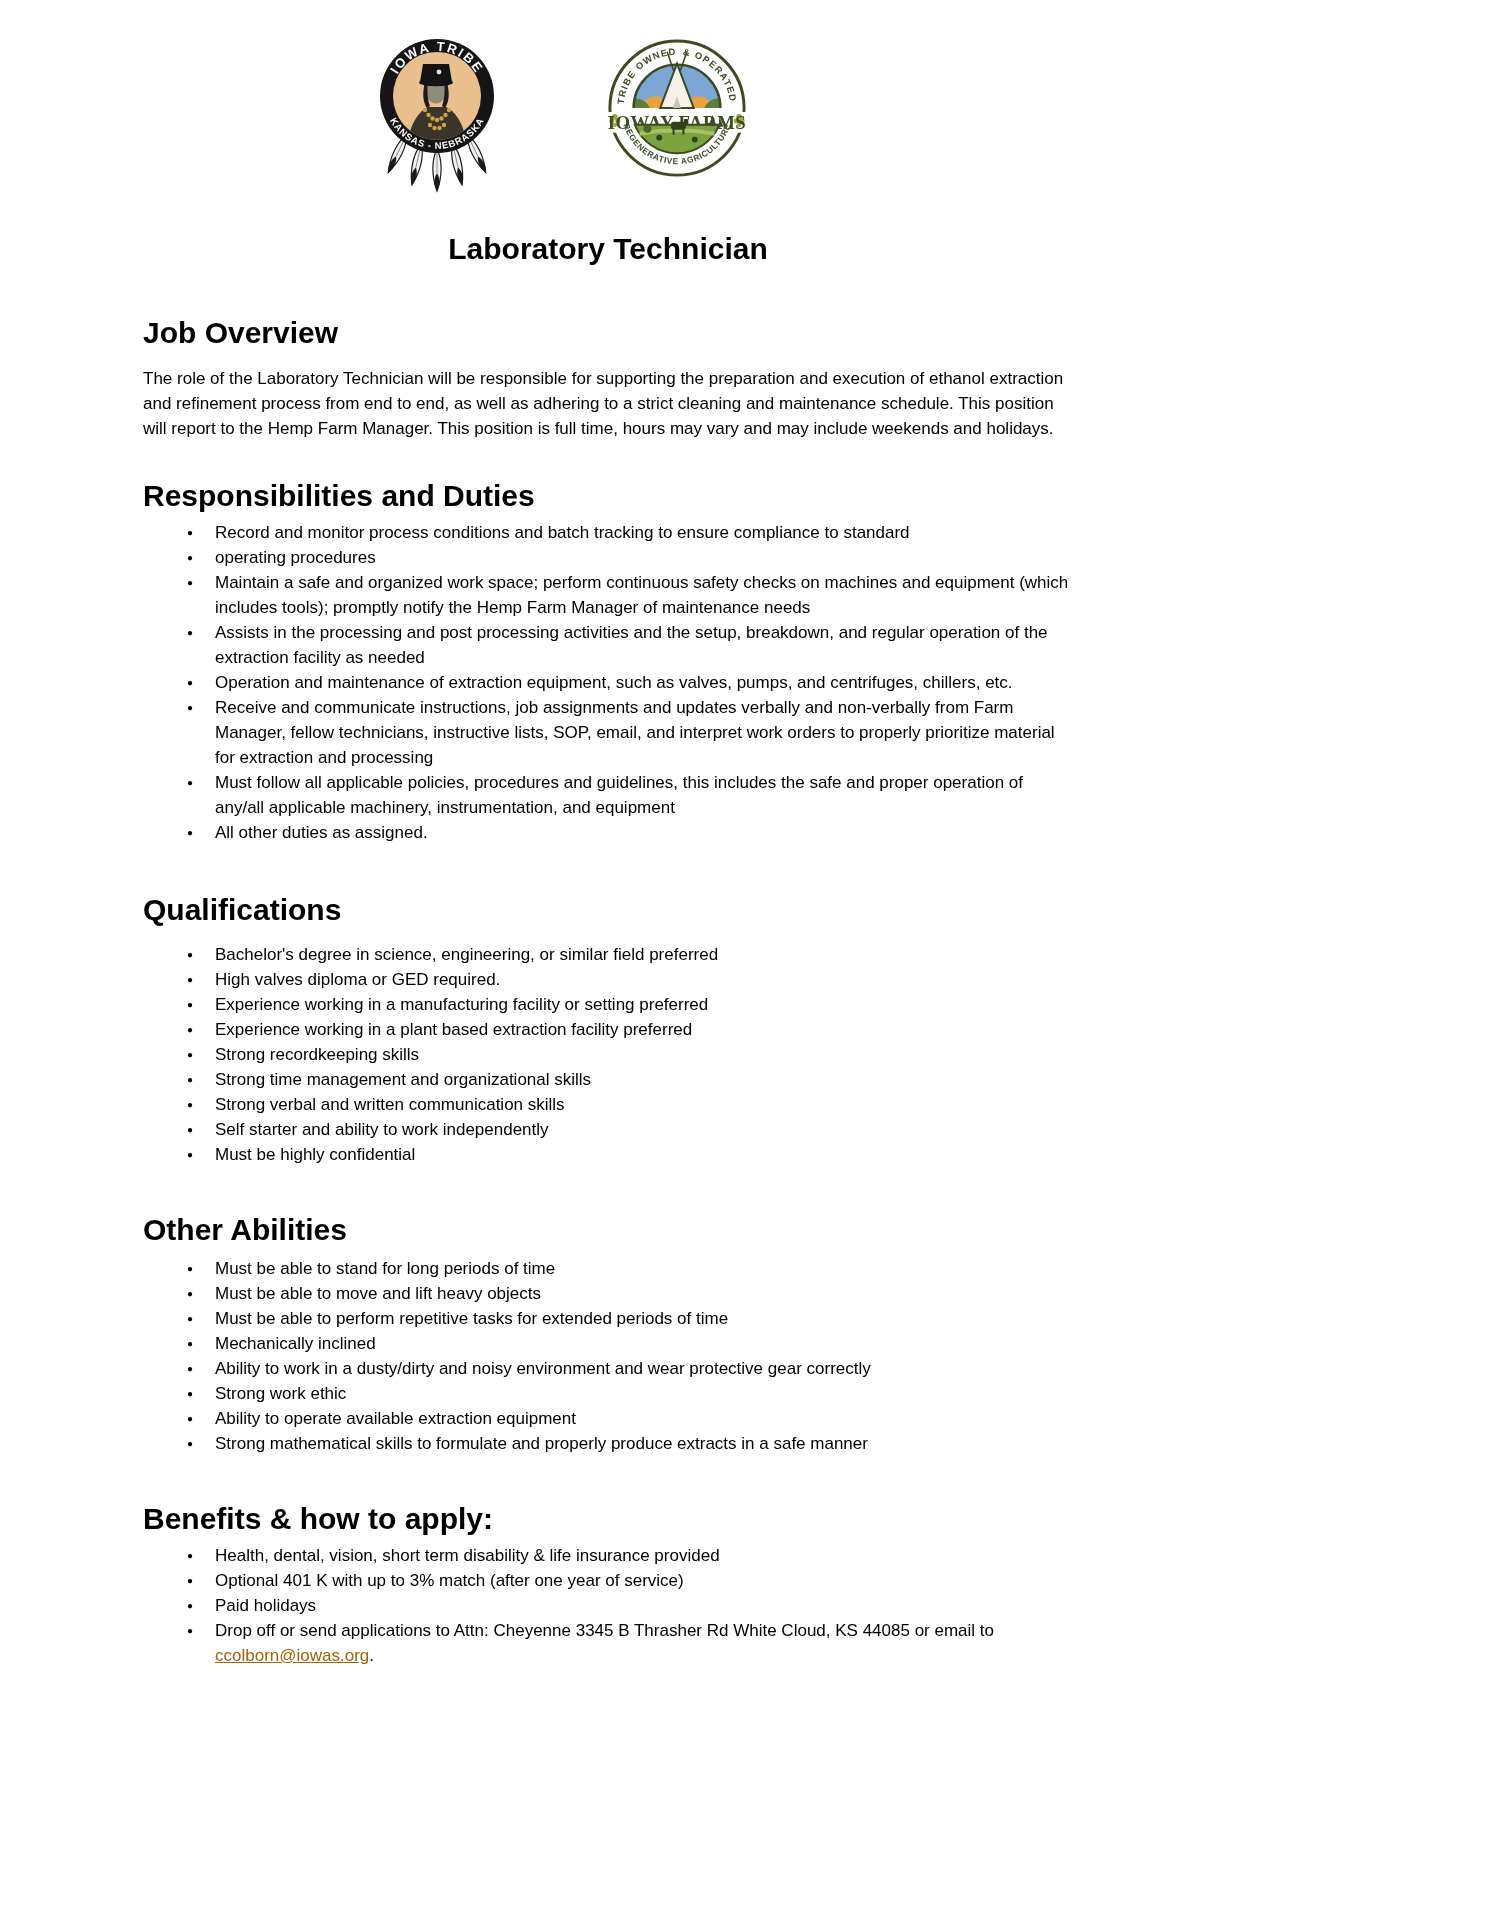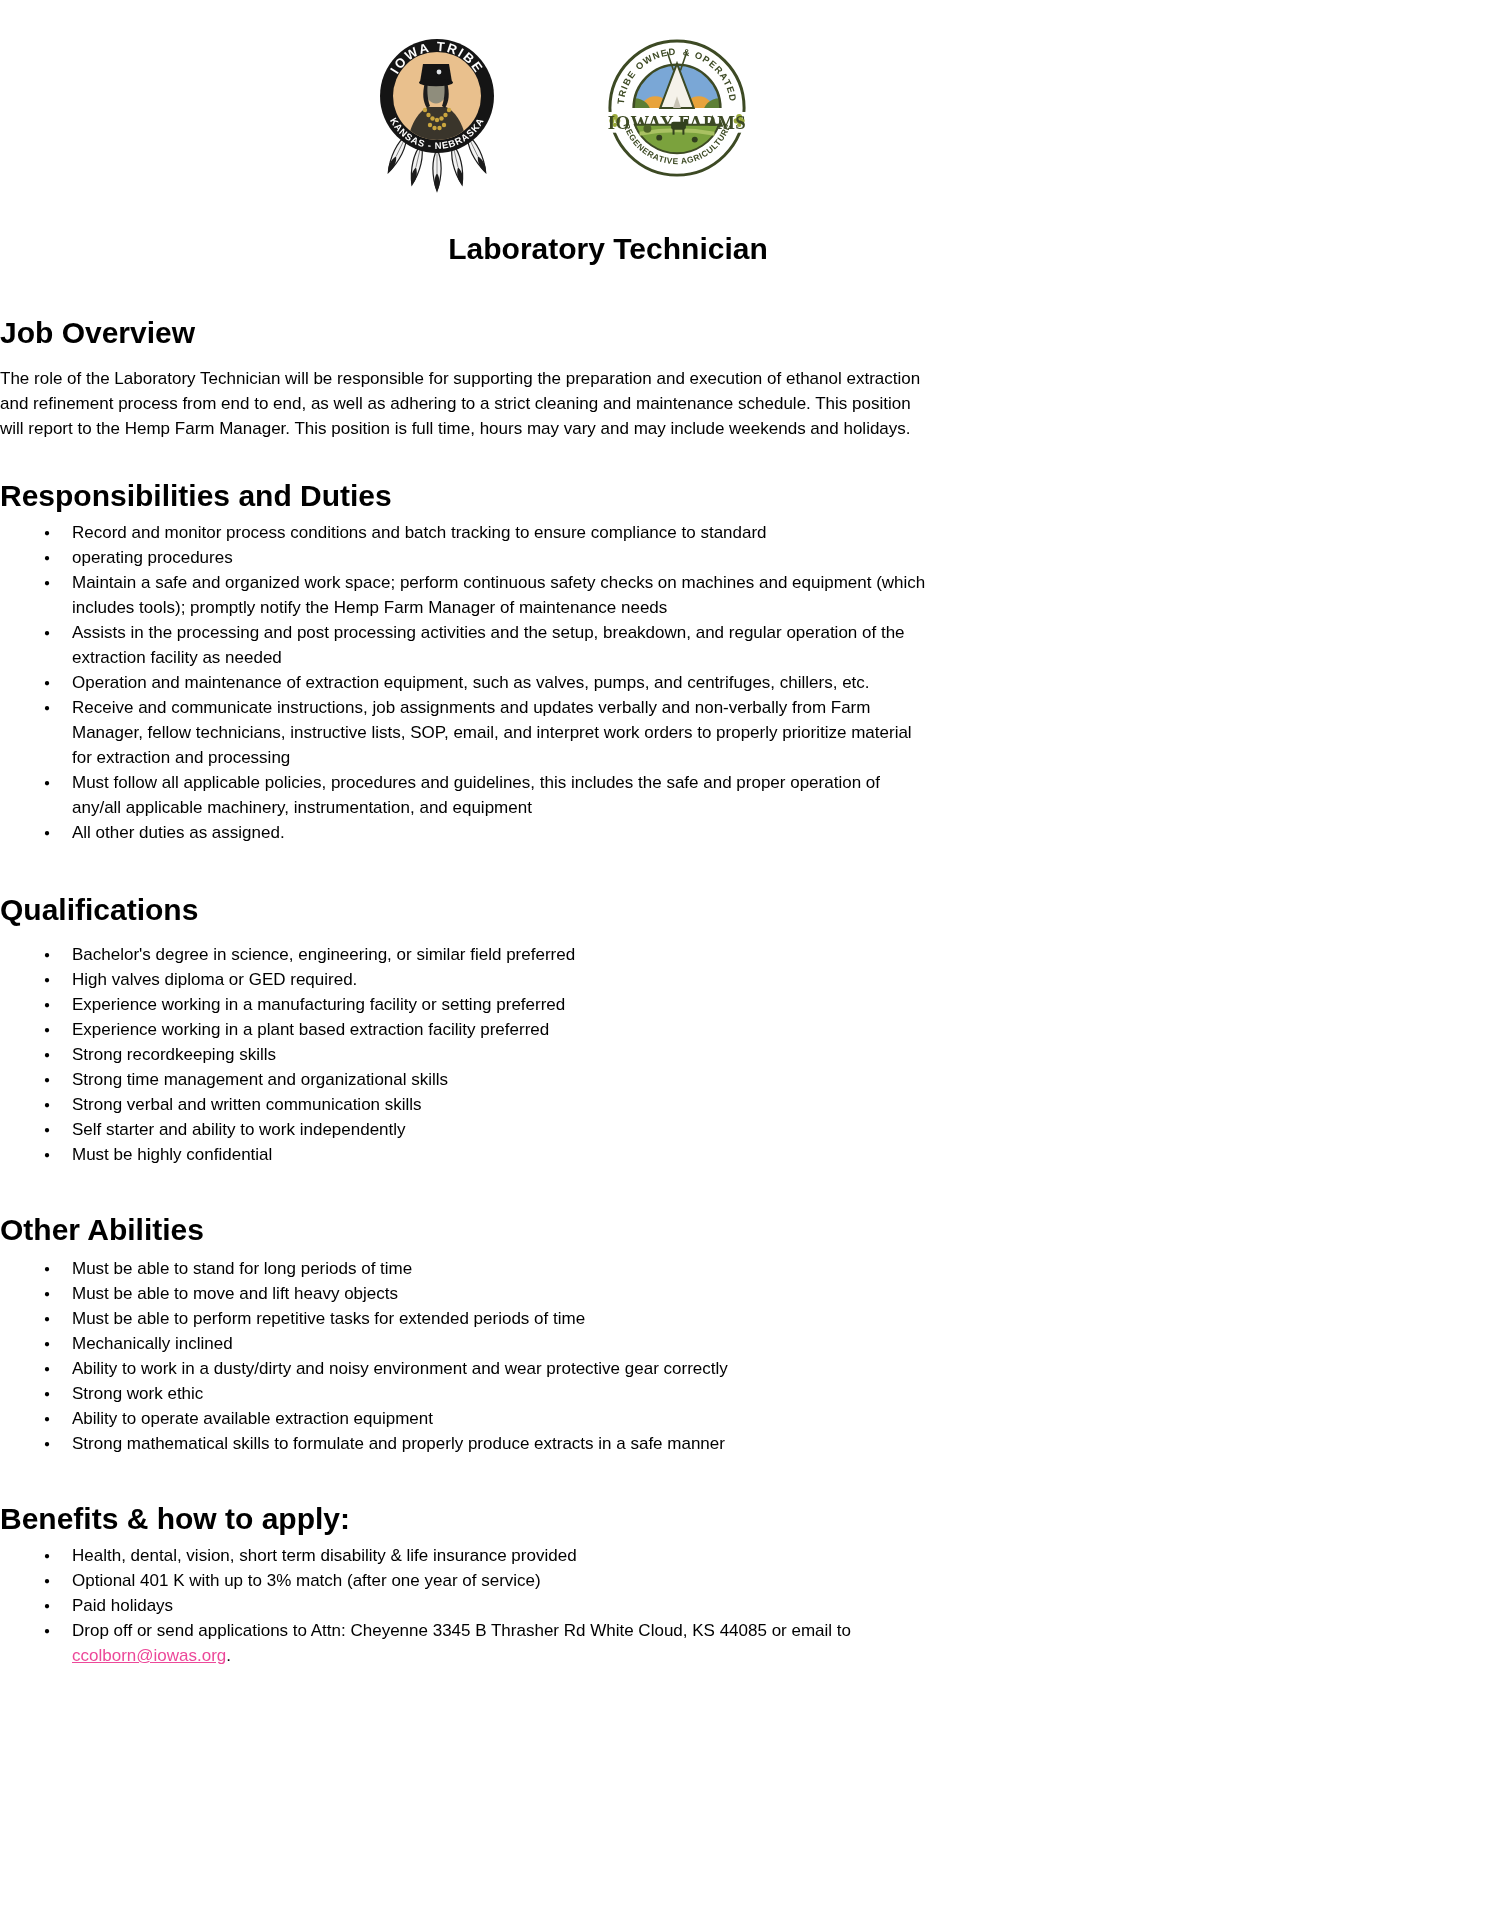--- a/index.html
+++ b/index.html
@@ -4,39 +4,39 @@
 <style>
   html,body { margin:0; padding:0; background:#ffffff; }
   body { width:1489px; height:1920px; font-family:"Liberation Sans", sans-serif; color:#000; }
   .page { position:relative; width:1489px; height:1920px; overflow:hidden; background:#fff; }
 
   .header-logos { display:flex; gap:96px; padding-top:36px; margin-left:372px; align-items:flex-start; width:fit-content; }
   .logo { display:block; }
 
   h1.doc-title { width:930px; margin:30px 0 8px 143px; text-align:center; font-size:30px; line-height:36px; font-weight:700; }
 
-  .sec { width:930px; }
+  .sec { margin-left:143px; width:930px; }
   h2.sec-heading { font-size:30px; line-height:37px; font-weight:700; margin:0; }
 
   #sec-overview { margin-top:47px; }
   #sec-overview p { margin:15px 0 0 0; font-size:17px; line-height:25px; }
 
   #sec-resp { margin-top:36px; }
   #sec-qual { margin-top:46px; }
   #sec-other { margin-top:44px; }
   #sec-benefits { margin-top:44px; }
 
   ul.bullets { list-style:none; margin:6px 0 0 0; padding:0; font-size:17px; line-height:25px; }
   #sec-qual ul.bullets { margin-top:14px; }
   #sec-other ul.bullets { margin-top:8px; }
   ul.bullets.cont { margin-top:0; }
   ul.bullets li { position:relative; padding-left:72px; }
   ul.bullets li::before { content:"●"; position:absolute; left:44px; top:0; font-size:10px; line-height:25px; }
 
-  a.email { color:#ec4899; text-decoration:underline; cursor:pointer; }
+  a.email { color:#a16207; text-decoration:underline; cursor:pointer; }
 </style>
 </head>
 <body>
 
 <div class="page">
 
   <div class="header-logos">
 
     <svg class="logo" width="130" height="165" viewBox="0 0 130 165" aria-hidden="true">
       <defs>

